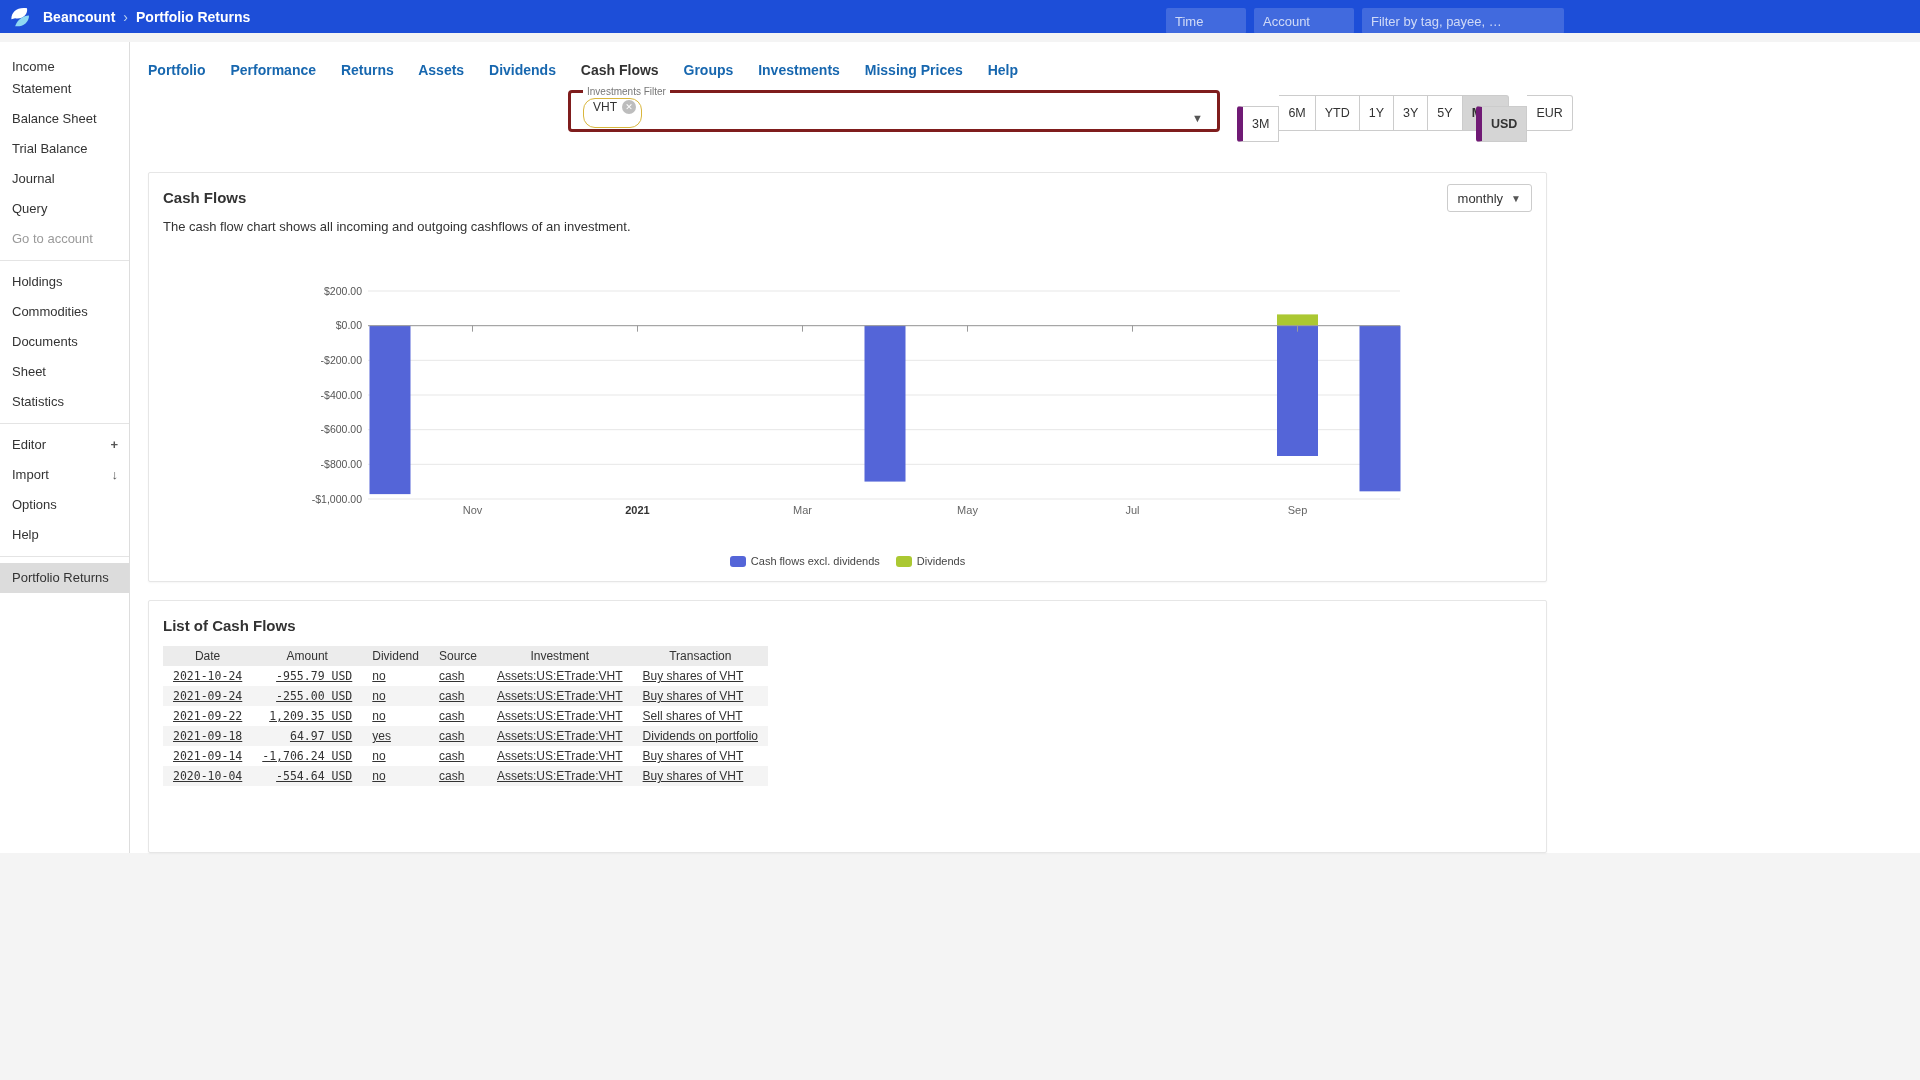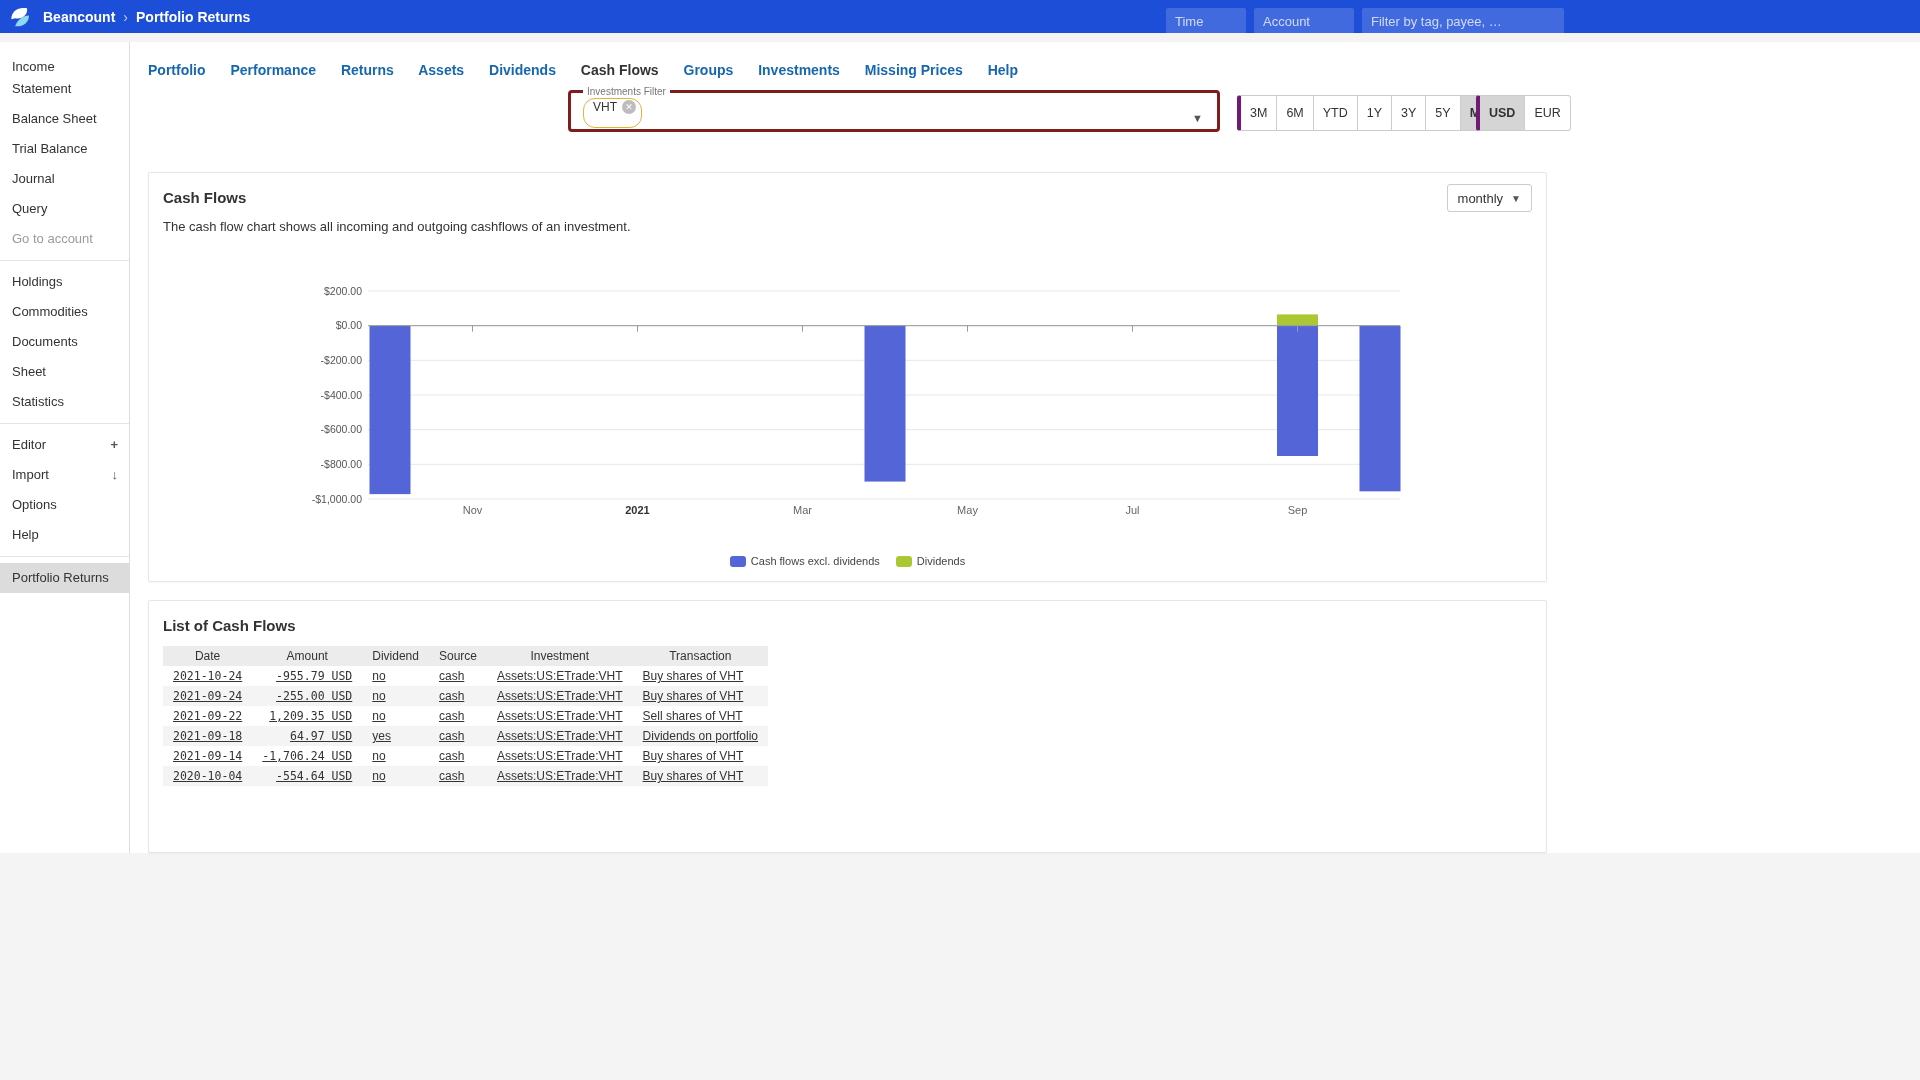--- a/index.html
+++ b/index.html
@@ -31,21 +31,21 @@
   .tabs a.active { color:#333; }
 
   fieldset.invest-filter { position:absolute; left:438px; top:44px; width:652px; height:46px; border:3px solid #7f1d1d; border-radius:4px; padding:0 12px; background:#fff; }
   fieldset.invest-filter legend { font-size:10px; color:#777; padding:0 4px; }
   .chip { display:inline-flex; align-items:center; gap:5px; border:1.5px solid #d9b63c; border-radius:12px; padding:1px 5px 13px 9px; font-size:12px; color:#333; background:#fff; margin-top:1px; }
   .chip .x { width:14px; height:14px; border-radius:50%; background:#bdbdbd; color:#fff; font-size:9px; display:flex; align-items:center; justify-content:center; cursor:pointer; }
   .fs-caret { position:absolute; right:14px; top:15px; color:#555; font-size:11px; }
 
   .btn-group { position:absolute; display:flex; top:53px; }
   .btn-group button { height:36px; padding:0 9px; min-width:33px; background:#fff; border:1px solid #ccc; border-left:none; font-size:12.5px; color:#333; cursor:pointer; font-family:inherit; }
-  .btn-group button:first-child { border-left:4px solid #701a75; border-radius:3px 0 0 3px; }
+  .btn-group button:first-child { border-left:6px solid #701a75; border-radius:3px 0 0 3px;margin-top:11px; }
   .btn-group button:last-child { border-radius:0 3px 3px 0; }
   .btn-group button.active { background:#d5d5d5; font-weight:bold; }
   .range-group { left:1107px; } .currency-group { left:1346px; }
 
   
   .card { position:absolute; left:18px; width:1399px; background:#fff; border:1px solid #e6e6e6; border-radius:2px; box-shadow:0 1px 2px rgba(0,0,0,0.04); }
   .card-cashflows { top:130px; height:410px; }
   .card-list { top:558px; height:253px; }
   .card h3 { font-size:15px; font-weight:bold; color:#333; padding:16px 0 0 14px; }
   .card .desc { font-size:13px; color:#333; padding:13px 0 0 14px; }

